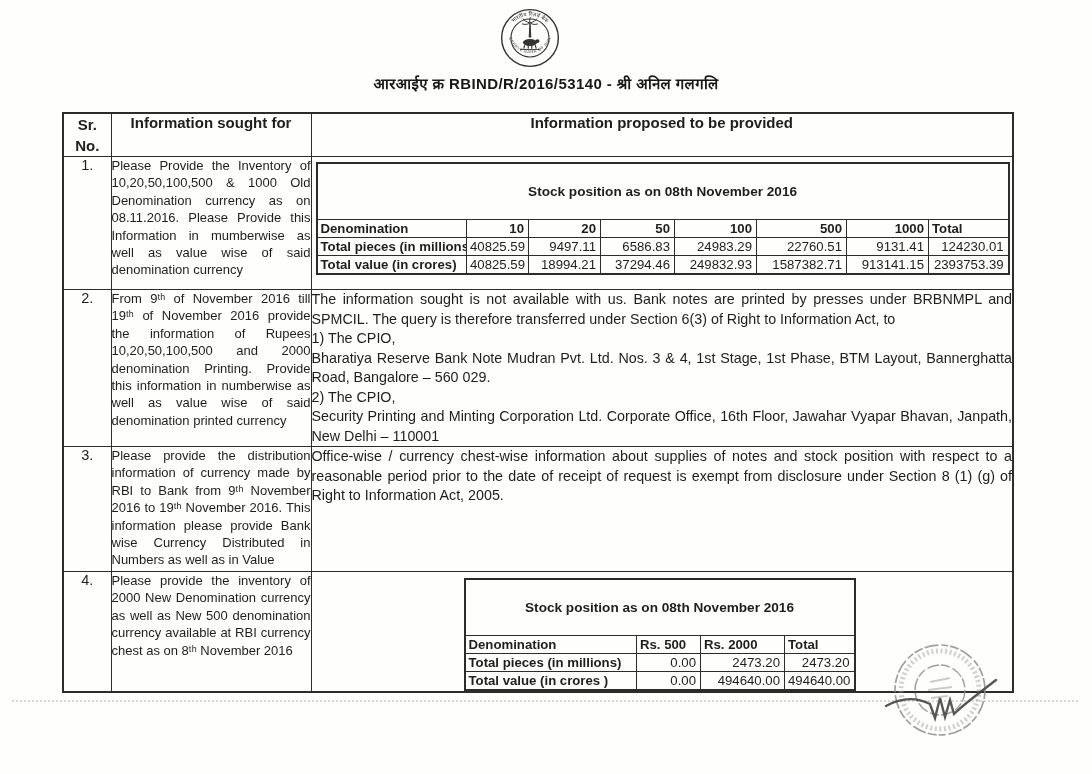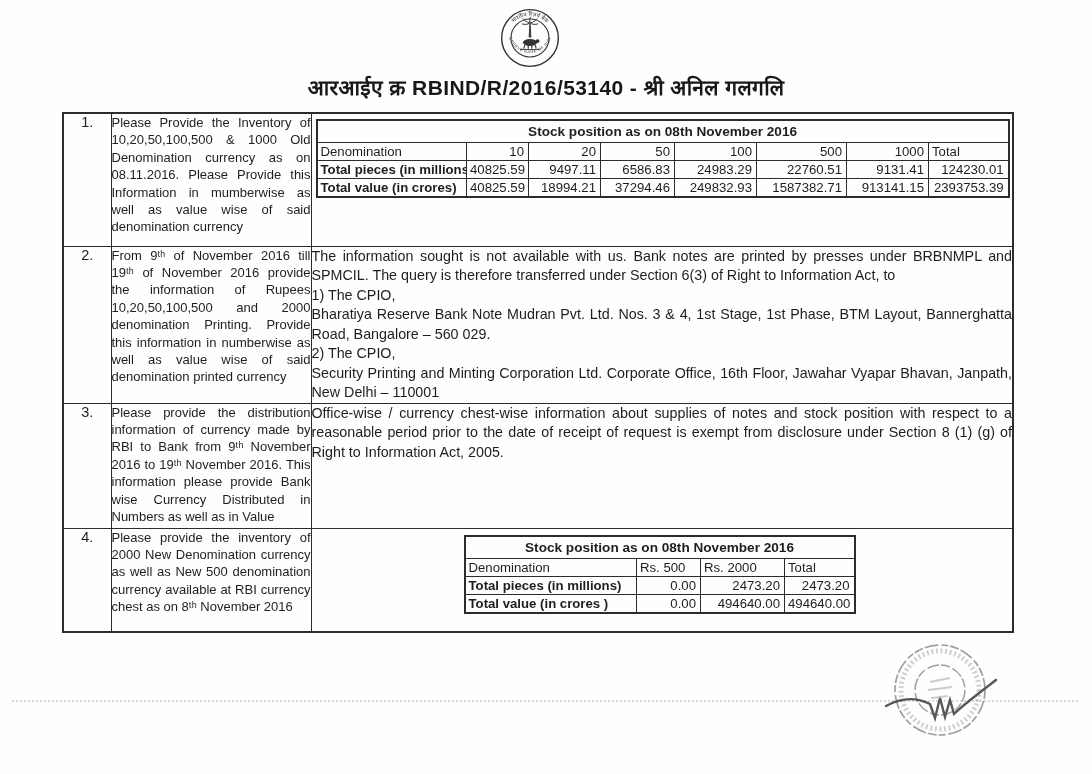--- a/index.html
+++ b/index.html
@@ -8,21 +8,21 @@
     width:1092px;height:774px;
     background:#fefefd;
     font-family:"Liberation Sans", sans-serif;
     color:#1e1e1e;
     overflow:hidden;
   }
   
   .seal{position:absolute;left:499px;top:7px;}
   .doc-title{
     position:absolute;top:73px;left:0;width:100%;
-    text-align:center;font-size:21px;font-weight:bold;
+    text-align:center;font-size:15px;font-weight:bold;
     letter-spacing:.4px;color:#181818;
   }
   
   table.rti{
     position:absolute;left:62px;top:112px;
     width:950px;border-collapse:collapse;table-layout:fixed;
     border:2px solid #2c2c2c;
   }
   table.rti th, table.rti td{
     border:1.6px solid #2c2c2c;vertical-align:top;
@@ -49,23 +49,23 @@
   table.stock{
     border-collapse:collapse;table-layout:fixed;
     border:2px solid #2c2c2c;
     font-size:13.2px;
   }
   table.stock th, table.stock td{
     border:1.4px solid #2c2c2c;vertical-align:middle;
     padding:1px 4px 1px 3px;white-space:nowrap;overflow:hidden;
   }
   table.stock .stitle{
-    font-weight:bold;text-align:center;font-size:13.6px;padding:3px 0;
-  }
-  table.stock th{font-weight:normal;text-align:left;margin-top:20px;}
+    font-weight:bold;text-align:center;font-size:13.6px;padding:20px 0;
+  }
+  table.stock th{font-weight:bold;text-align:left;margin-top:20px;}
   table.stock th.num{text-align:right;}
   table.stock td.num{text-align:right;}
   table.stock td.lbl{font-weight:bold;text-align:left;}
   table.stock1{width:694px;margin:5px 3px 0 4px;}
   table.stock2{width:390px;margin:6px 0 0 152px;}
   
   .scanline{
     position:absolute;left:12px;top:700px;width:1066px;height:0;
     border-top:2px dotted #c3c3c3;opacity:.65;
   }
@@ -107,20 +107,26 @@
   <div class="doc-title">आरआईए क्र RBIND/R/2016/53140 - श्री अनिल गलगलि</div>
 
   <table class="rti">
     <colgroup>
         <col style="width:48px">
         <col style="width:200px">
         <col style="width:702px">
       </colgroup>
 
     <tbody>
+        <tr class="hrow">
+      <th class="hcell sr pre">Sr.
+No.</th>
+      <th class="hcell">Information sought for</th>
+      <th class="hcell">Information proposed to be provided</th>
+    </tr>
 
     <tr class="r1">
       <td class="srnum">1.</td>
       <td class="q">Please Provide the Inventory of 10,20,50,100,500 &amp; 1000 Old Denomination currency as on 08.11.2016. Please Provide this Information in mumberwise as well as value wise of said denomination currency</td>
       <td>
         <table class="stock stock1">
           <colgroup>
                 <col style="width:150px">
                 <col style="width:62px">
                 <col style="width:72px">

